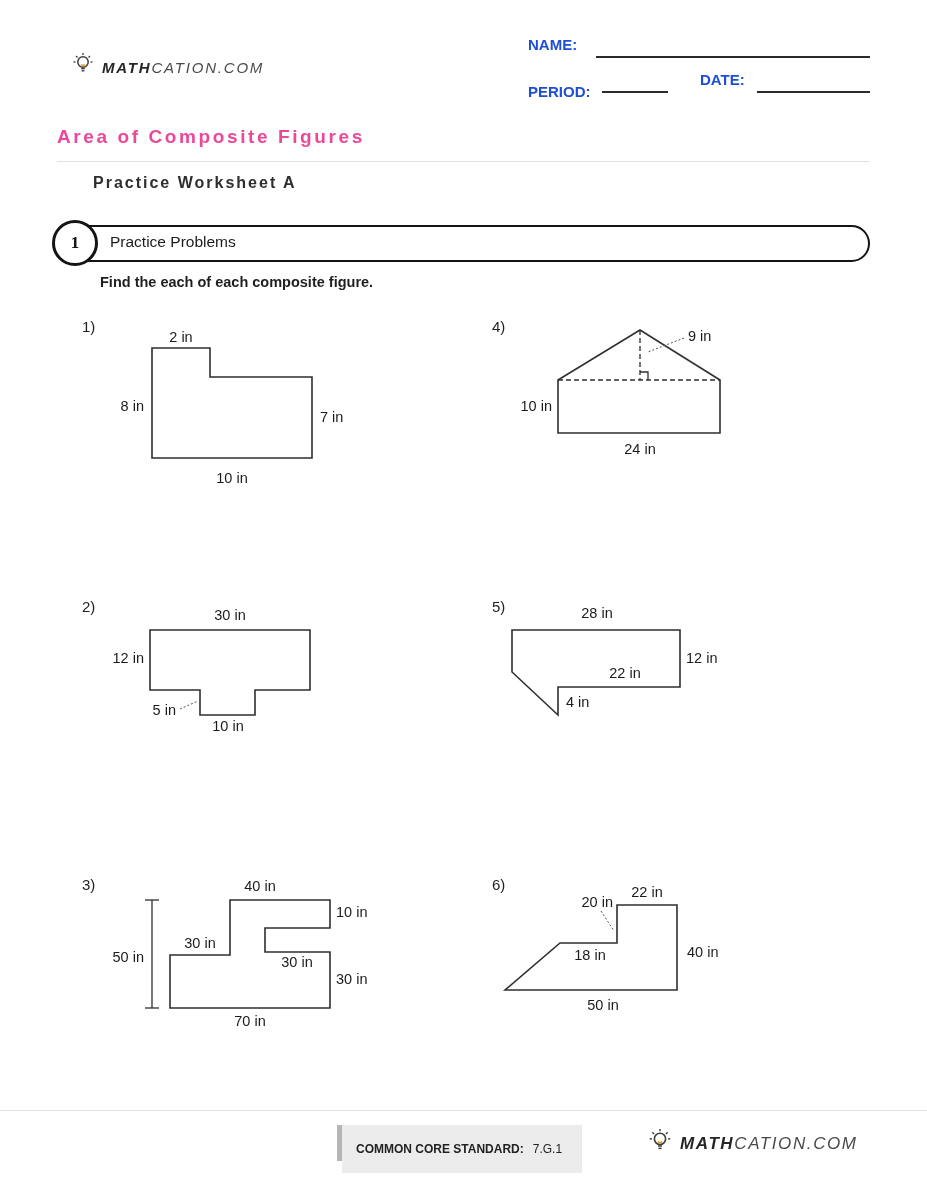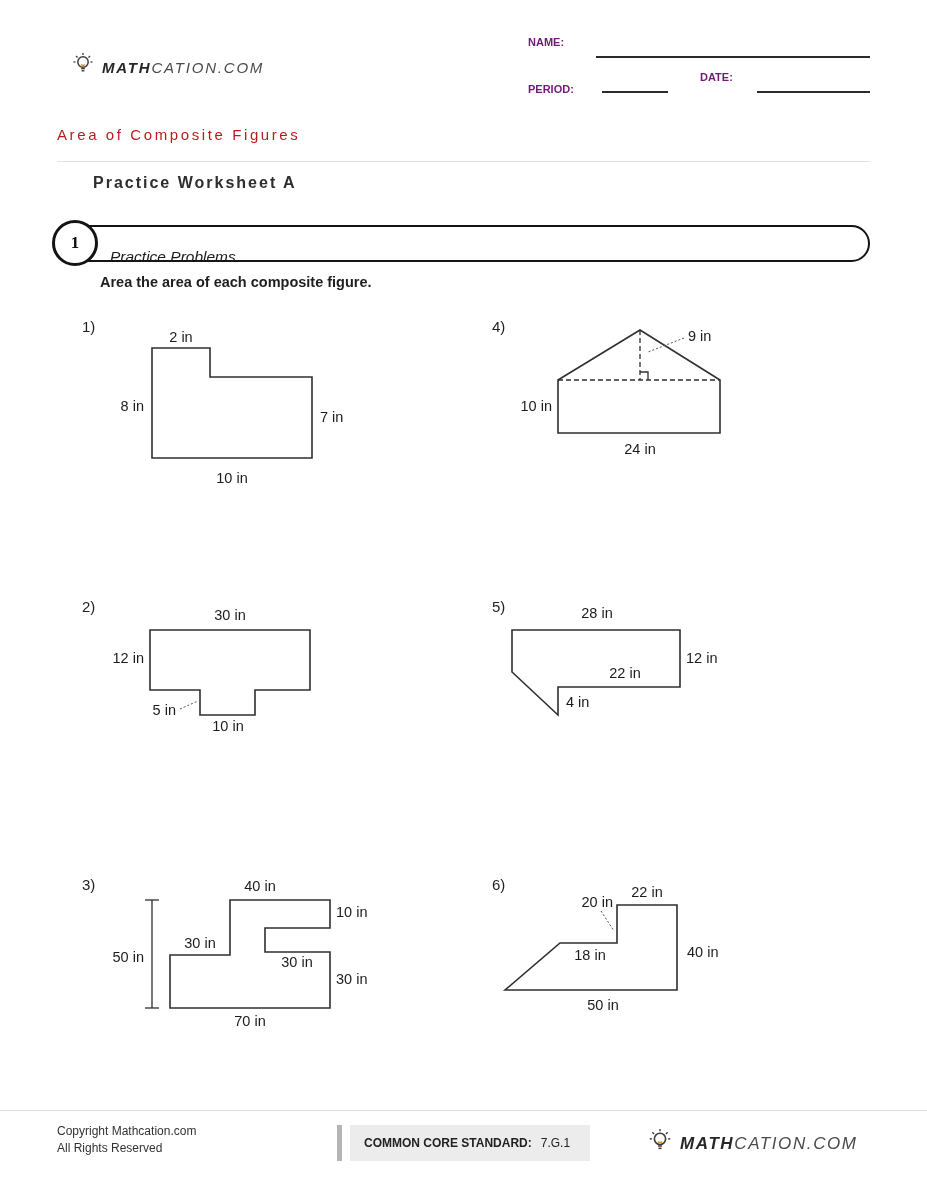--- a/index.html
+++ b/index.html
@@ -3,23 +3,23 @@
 <meta charset="utf-8">
 <style>
   * { margin:0; padding:0; box-sizing:border-box; }
   html,body { background:#ffffff; }
   body { font-family:"Liberation Sans", sans-serif; color:#1f1f1f; }
   .page { position:relative; width:927px; height:1200px; background:#fff; overflow:hidden; }
   .abs { position:absolute; }
   .logo { display:flex; align-items:flex-end; gap:8px;font-style:italic; }
   .logo-text { font-size:15px; letter-spacing:1.8px; color:#4a4a4a; white-space:nowrap; }
   .logo-text b { font-weight:bold; color:#262626; }
-  .field-label { font-weight:bold; font-size:11px; color:#701a75; white-space:nowrap; }
+  .field-label { font-weight:bold; font-size:15px; color:#1d4ed8; white-space:nowrap; }
   .blank-line { border-bottom:2px solid #2b2b2b; }
-  .page-title { font-size:15px; font-weight:normal; letter-spacing:2.6px; color:#b91c1c; white-space:nowrap; }
+  .page-title { font-size:19px; font-weight:bold; letter-spacing:2.6px; color:#ec4899; white-space:nowrap; }
   .subtitle { font-size:16px; font-weight:bold; letter-spacing:2px; color:#2e2e2e; white-space:nowrap; }
   .divider { border-top:1px solid #e2e2e2; }
   .pill { border:2px solid #141414; border-radius:20px; background:#fff; }
   .pill-circle { border:3px solid #141414; border-radius:50%; background:#fff; display:flex; align-items:center; justify-content:center;
                  font-family:"Liberation Serif", serif; font-weight:bold; font-size:17px; color:#111; }
   .pill-label { font-size:15.5px; color:#1c1c1c; white-space:nowrap; }
   .instructions { font-size:14.5px; font-weight:bold; color:#1f1f1f; white-space:nowrap; }
   .prob-num { font-size:15px; color:#1f1f1f; }
   svg text { font-family:"Liberation Sans", sans-serif; font-size:14.5px; fill:#1c1c1c; }
   .fig { stroke:#2f2f2f; stroke-width:1.6; fill:none; stroke-linejoin:miter; }
@@ -64,23 +64,23 @@
   <div class="abs blank-line" style="left:757px; top:73px; width:113px; height:20px;"></div>
 
   <h1 class="abs page-title" style="left:57px; top:126px;">Area of Composite Figures</h1>
   <div class="abs divider" style="left:57px; top:161px; width:813px;"></div>
   <h2 class="abs subtitle" style="left:57px; top:174px;margin-left:36px;">Practice Worksheet A</h2>
 
   <div class="abs pill" style="left:57px; top:225px; width:813px; height:37px;"></div>
   <div class="abs pill-circle" style="left:52px; top:220px; width:46px; height:46px;">
     <span>1</span>
   </div>
-  <span class="abs pill-label" style="left:110px; top:248px;font-style:italic;">Practice Problems</span>
+  <span class="abs pill-label" style="left:110px; top:233px;">Practice Problems</span>
 
-  <p class="abs instructions" style="left:100px; top:274px;">Area the area of each composite figure.</p>
+  <p class="abs instructions" style="left:100px; top:274px;">Find the each of each composite figure.</p>
 
   <span class="abs prob-num" style="left:82px; top:318px;">1)</span>
   <span class="abs prob-num" style="left:492px; top:318px;">4)</span>
   <span class="abs prob-num" style="left:82px; top:598px;">2)</span>
   <span class="abs prob-num" style="left:492px; top:598px;">5)</span>
   <span class="abs prob-num" style="left:82px; top:876px;">3)</span>
   <span class="abs prob-num" style="left:492px; top:876px;">6)</span>
 
   <svg class="abs" style="left:100px; top:328px;" width="280" height="172">
     <polygon class="fig" points="52,20 110,20 110,49 212,49 212,130 52,130"></polygon>
@@ -137,27 +137,23 @@
     <line class="leader" x1="121" y1="41" x2="134" y2="61"></line>
     <text x="167" y="27" text-anchor="middle">22 in</text>
     <text x="133" y="37" text-anchor="end">20 in</text>
     <text x="110" y="90" text-anchor="middle">18 in</text>
     <text x="207" y="87" text-anchor="start">40 in</text>
     <text x="123" y="140" text-anchor="middle">50 in</text>
   </svg>
 
   <div class="abs divider" style="left:0; top:1110px; width:927px;"></div>
 
-  <div class="abs footer-small" style="left:57px; top:1123px;">
-    <div>Copyright Mathcation.com</div>
-    <div>All Rights Reserved</div>
-  </div>
 
   <div class="abs cc-bar" style="left:337px; top:1125px; width:5px; height:36px;"></div>
-  <div class="abs cc-box" style="left:350px; top:1125px; width:240px; height:36px; padding-left:14px;">
+  <div class="abs cc-box" style="left:342px; top:1125px; width:240px; height:48px; padding-left:14px;">
     <span class="lbl">COMMON CORE STANDARD:</span>
     <span class="val">7.G.1</span>
   </div>
 
   <div class="abs logo" style="left:648px; top:1128px;">
     <svg width="24" height="26" viewBox="0 0 22 24">
       <circle cx="11" cy="10" r="5.2" stroke="#3d3d3d" stroke-width="1.5" fill="none"></circle>
       <path d="M9 12.5 q2 1.8 4 0" stroke="#e8950f" stroke-width="1.4" fill="none"></path>
       <line x1="9.2" y1="16.6" x2="12.8" y2="16.6" stroke="#3d3d3d" stroke-width="1.4"></line>
       <line x1="9.6" y1="18.8" x2="12.4" y2="18.8" stroke="#3d3d3d" stroke-width="1.4"></line>

